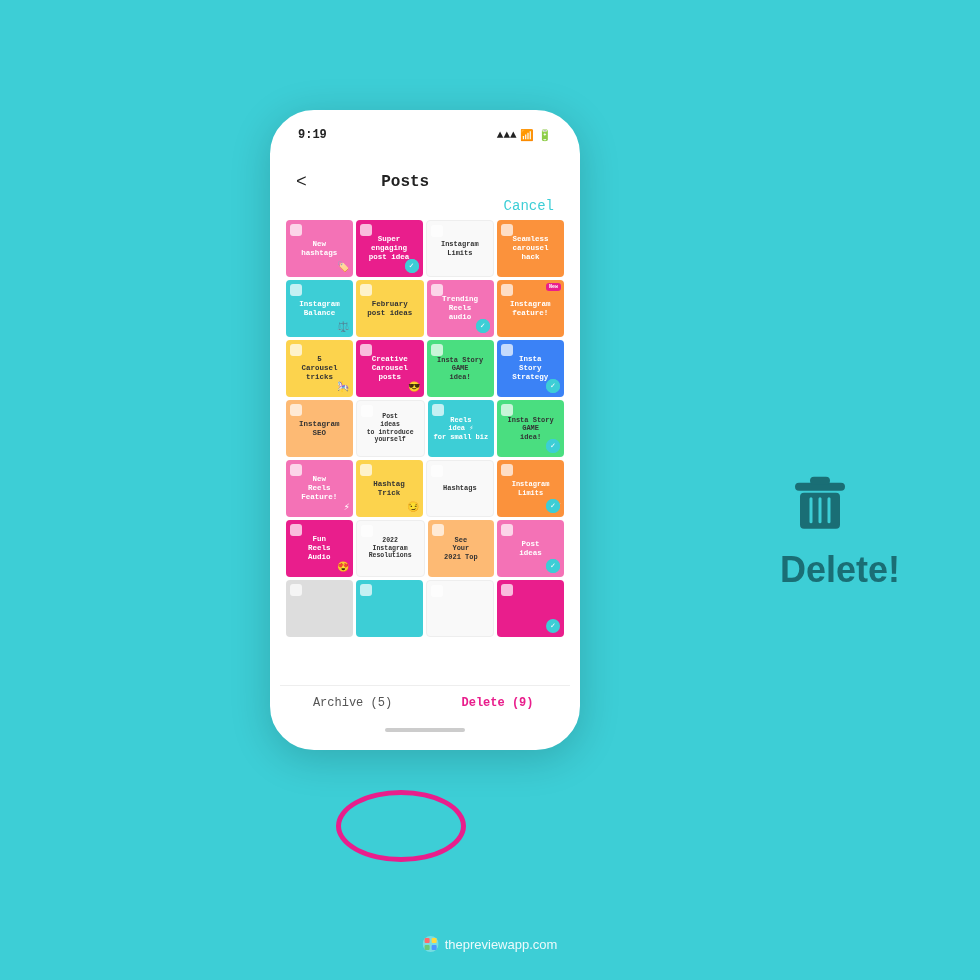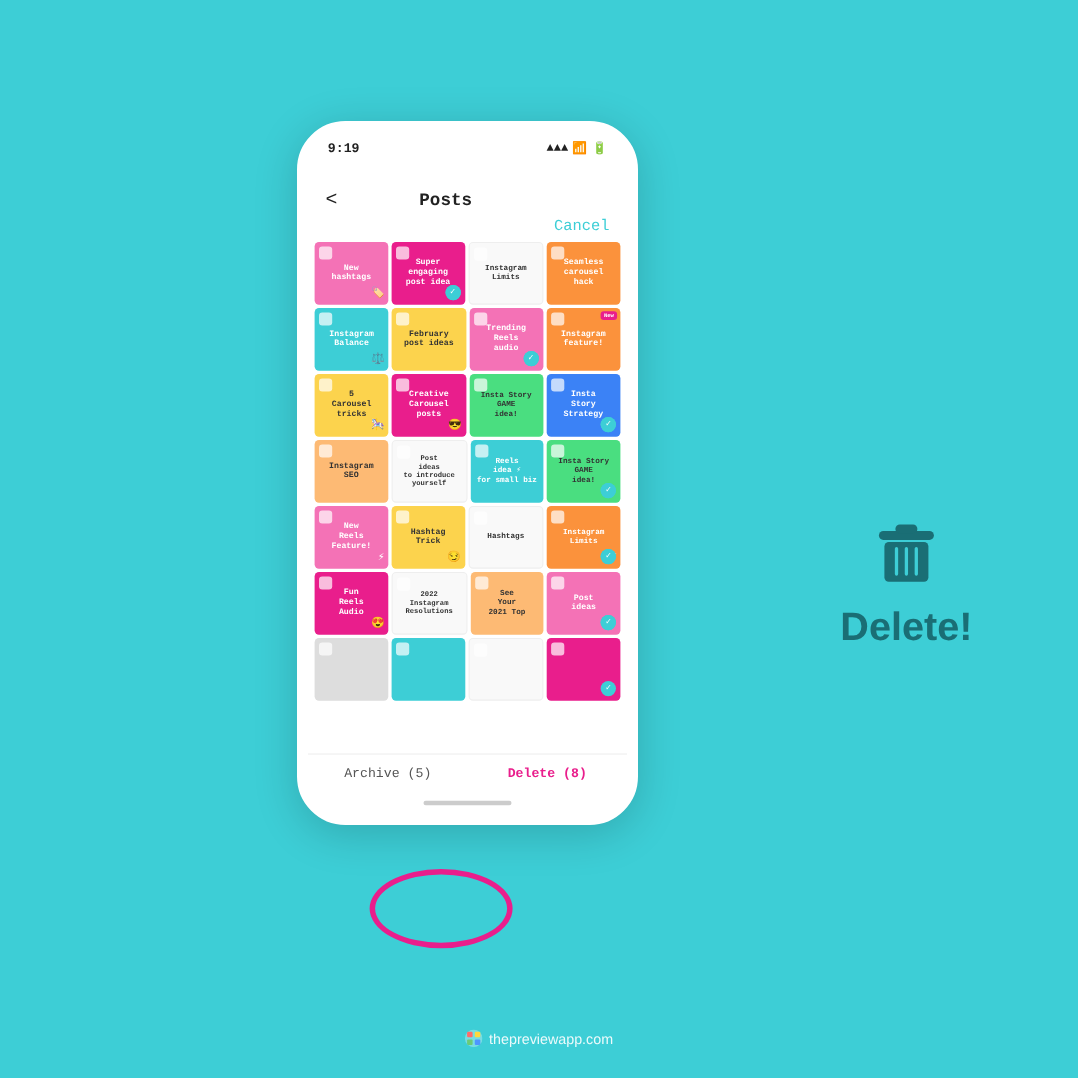--- a/index.html
+++ b/index.html
@@ -228,26 +228,25 @@
       width: 130px;
       height: 72px;
       border: 5px solid #E91E8C;
       border-radius: 50%;
       pointer-events: none;
     }
 
     
     .delete-section {
       position: absolute;
-      right: 96px;
+      right: 80px;
       top: 50%;
       transform: translateY(-20%);
       display: flex;
       flex-direction: column;
-      align-items: center;
       gap: 4px;
     }
 
     .trash-icon {
       width: 80px;
       height: 80px;
     }
 
     .delete-label {
       font-size: 36px;
@@ -474,21 +473,21 @@
           <div class="grid-cell c-magenta selected">
             <div class="cell-checkbox"></div>
 
           </div>
         </div>
 
       </div>
 
       <div class="bottom-bar">
         <div class="bottom-btn">Archive (5)</div>
-        <div class="bottom-btn delete-btn">Delete (8)</div>
+        <div class="bottom-btn delete-btn">Delete (9)</div>
       </div>
 
       <div class="home-indicator">
         <div class="home-bar"></div>
       </div>
     </div>
   </div>
 
   <div class="delete-circle"></div>
 

